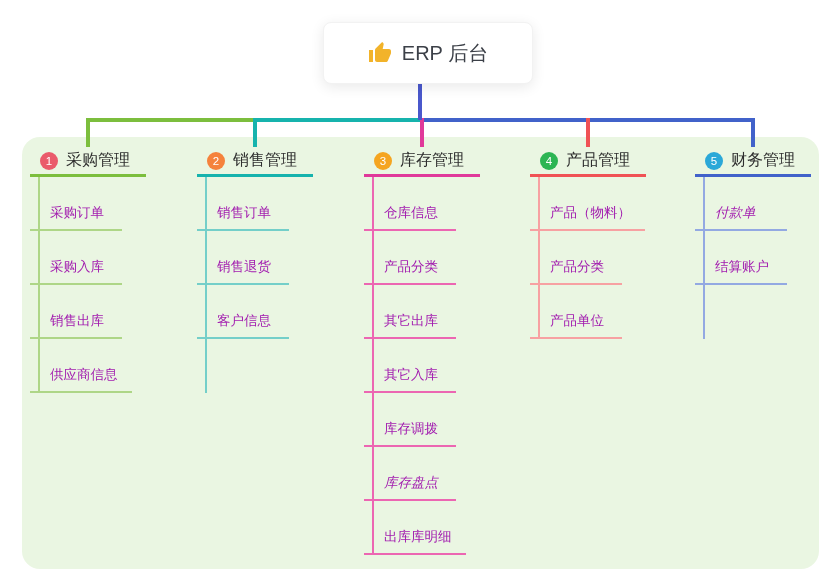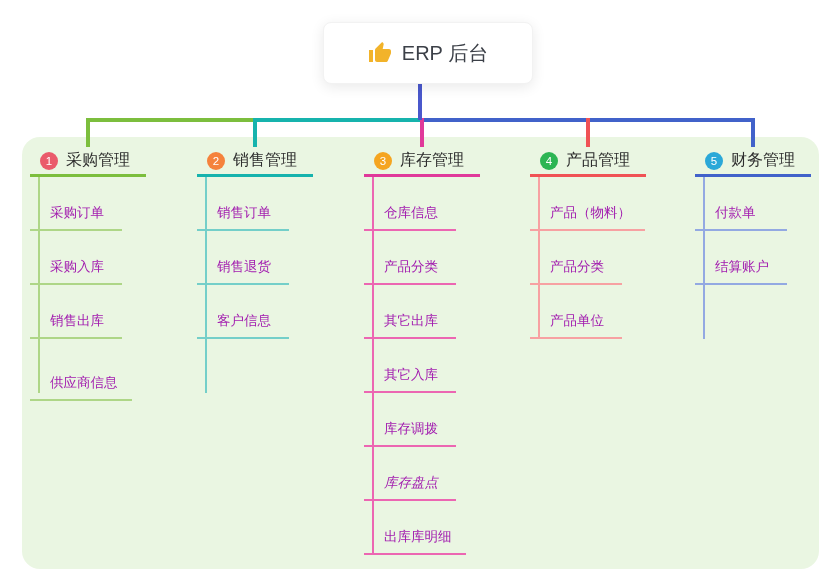--- a/index.html
+++ b/index.html
@@ -75,21 +75,21 @@
       <div class="branch" style="left: 30px;">
     <div class="branch-header" style="border-bottom-color: rgb(124, 190, 61);">
       <span class="badge" style="background: rgb(234, 91, 107);">1</span>
       <span>采购管理</span>
     </div>
     <div class="spine" style="background: rgb(174, 214, 135); height: 216px;"></div>
     <div class="items">
           <div class="item" style="border-bottom-color: rgb(174, 214, 135);">采购订单</div>
           <div class="item" style="border-bottom-color: rgb(174, 214, 135);">采购入库</div>
           <div class="item" style="border-bottom-color: rgb(174, 214, 135);">销售出库</div>
-          <div class="item" style="border-bottom-color: rgb(174, 214, 135); margin-top: 8px;">供应商信息</div>
+          <div class="item" style="border-bottom-color: rgb(174, 214, 135);">供应商信息</div>
         </div>
   </div>
       <div class="branch" style="left: 197px;">
     <div class="branch-header" style="border-bottom-color: rgb(22, 179, 173);">
       <span class="badge" style="background: rgb(245, 130, 60);">2</span>
       <span>销售管理</span>
     </div>
     <div class="spine" style="background: rgb(116, 207, 201); height: 216px;"></div>
     <div class="items">
           <div class="item" style="border-bottom-color: rgb(116, 207, 201);">销售订单</div>
@@ -125,18 +125,18 @@
           <div class="item" style="border-bottom-color: rgb(247, 161, 162);">产品单位</div>
         </div>
   </div>
       <div class="branch" style="left: 695px;">
     <div class="branch-header" style="border-bottom-color: rgb(65, 98, 202);">
       <span class="badge" style="background: rgb(43, 168, 216);">5</span>
       <span>财务管理</span>
     </div>
     <div class="spine" style="background: rgb(147, 169, 226); height: 162px;"></div>
     <div class="items">
-          <div class="item" style="border-bottom-color: rgb(147, 169, 226);">付款单</div>
+          <div class="item" style="border-bottom-color: rgb(147, 169, 226); font-style: italic;">付款单</div>
           <div class="item" style="border-bottom-color: rgb(147, 169, 226);">结算账户</div>
         </div>
   </div>
     </div>
 </div>
 
 </body></html>

